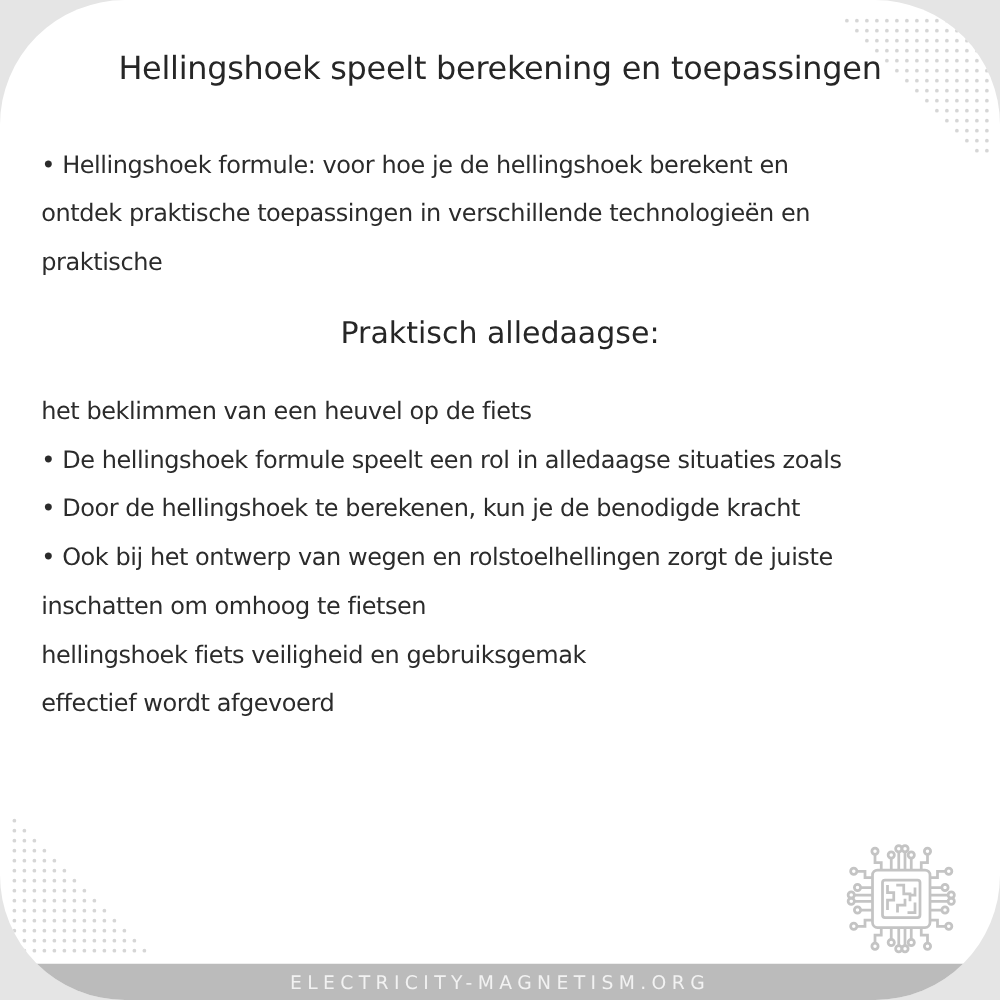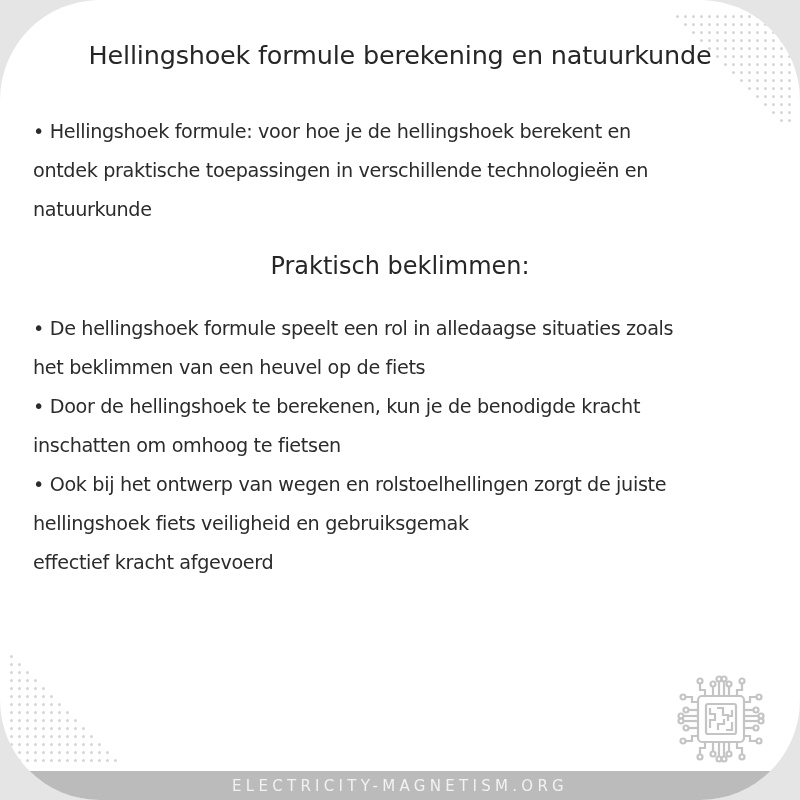--- a/index.html
+++ b/index.html
@@ -329,38 +329,38 @@
         <div class="dot" style="left: 58px; top: 759px;"></div>
         <div class="dot" style="left: 66px; top: 759px;"></div>
         <div class="dot" style="left: 74px; top: 759px;"></div>
         <div class="dot" style="left: 82px; top: 759px;"></div>
         <div class="dot" style="left: 90px; top: 759px;"></div>
         <div class="dot" style="left: 98px; top: 759px;"></div>
         <div class="dot" style="left: 106px; top: 759px;"></div>
         <div class="dot" style="left: 114px; top: 759px;"></div>
       </div>
 
-    <h1 class="title">Hellingshoek formule berekening en natuurkunde</h1>
+    <h1 class="title">Hellingshoek speelt berekening en toepassingen</h1>
 
     <p class="para intro">
       <span class="line">• Hellingshoek formule: voor hoe je de hellingshoek berekent en</span>
       <span class="line">ontdek praktische toepassingen in verschillende technologieën en</span>
-      <span class="line">natuurkunde</span>
+      <span class="line">praktische</span>
     </p>
 
-    <h2 class="subtitle">Praktisch beklimmen:</h2>
+    <h2 class="subtitle">Praktisch alledaagse:</h2>
 
     <p class="para examples">
+      <span class="line">het beklimmen van een heuvel op de fiets</span>
       <span class="line">• De hellingshoek formule speelt een rol in alledaagse situaties zoals</span>
-      <span class="line">het beklimmen van een heuvel op de fiets</span>
       <span class="line">• Door de hellingshoek te berekenen, kun je de benodigde kracht</span>
+      <span class="line">• Ook bij het ontwerp van wegen en rolstoelhellingen zorgt de juiste</span>
       <span class="line">inschatten om omhoog te fietsen</span>
-      <span class="line">• Ook bij het ontwerp van wegen en rolstoelhellingen zorgt de juiste</span>
       <span class="line">hellingshoek fiets veiligheid en gebruiksgemak</span>
-      <span class="line">effectief kracht afgevoerd</span>
+      <span class="line">effectief wordt afgevoerd</span>
     </p>
 
     <svg class="chip-icon" viewBox="0 0 90 90" fill="none" stroke="#c4c4c4" stroke-width="2.2">
 
       <rect x="22" y="22" width="46" height="46" rx="4"></rect>
       <rect x="30" y="30" width="30" height="30" rx="2"></rect>
 
       <path d="M34 34 v6 h5 v6 h-5 v8"></path>
       <path d="M41 34 h6 v7 h5 v6"></path>
       <path d="M56 36 v6 h-4"></path>

